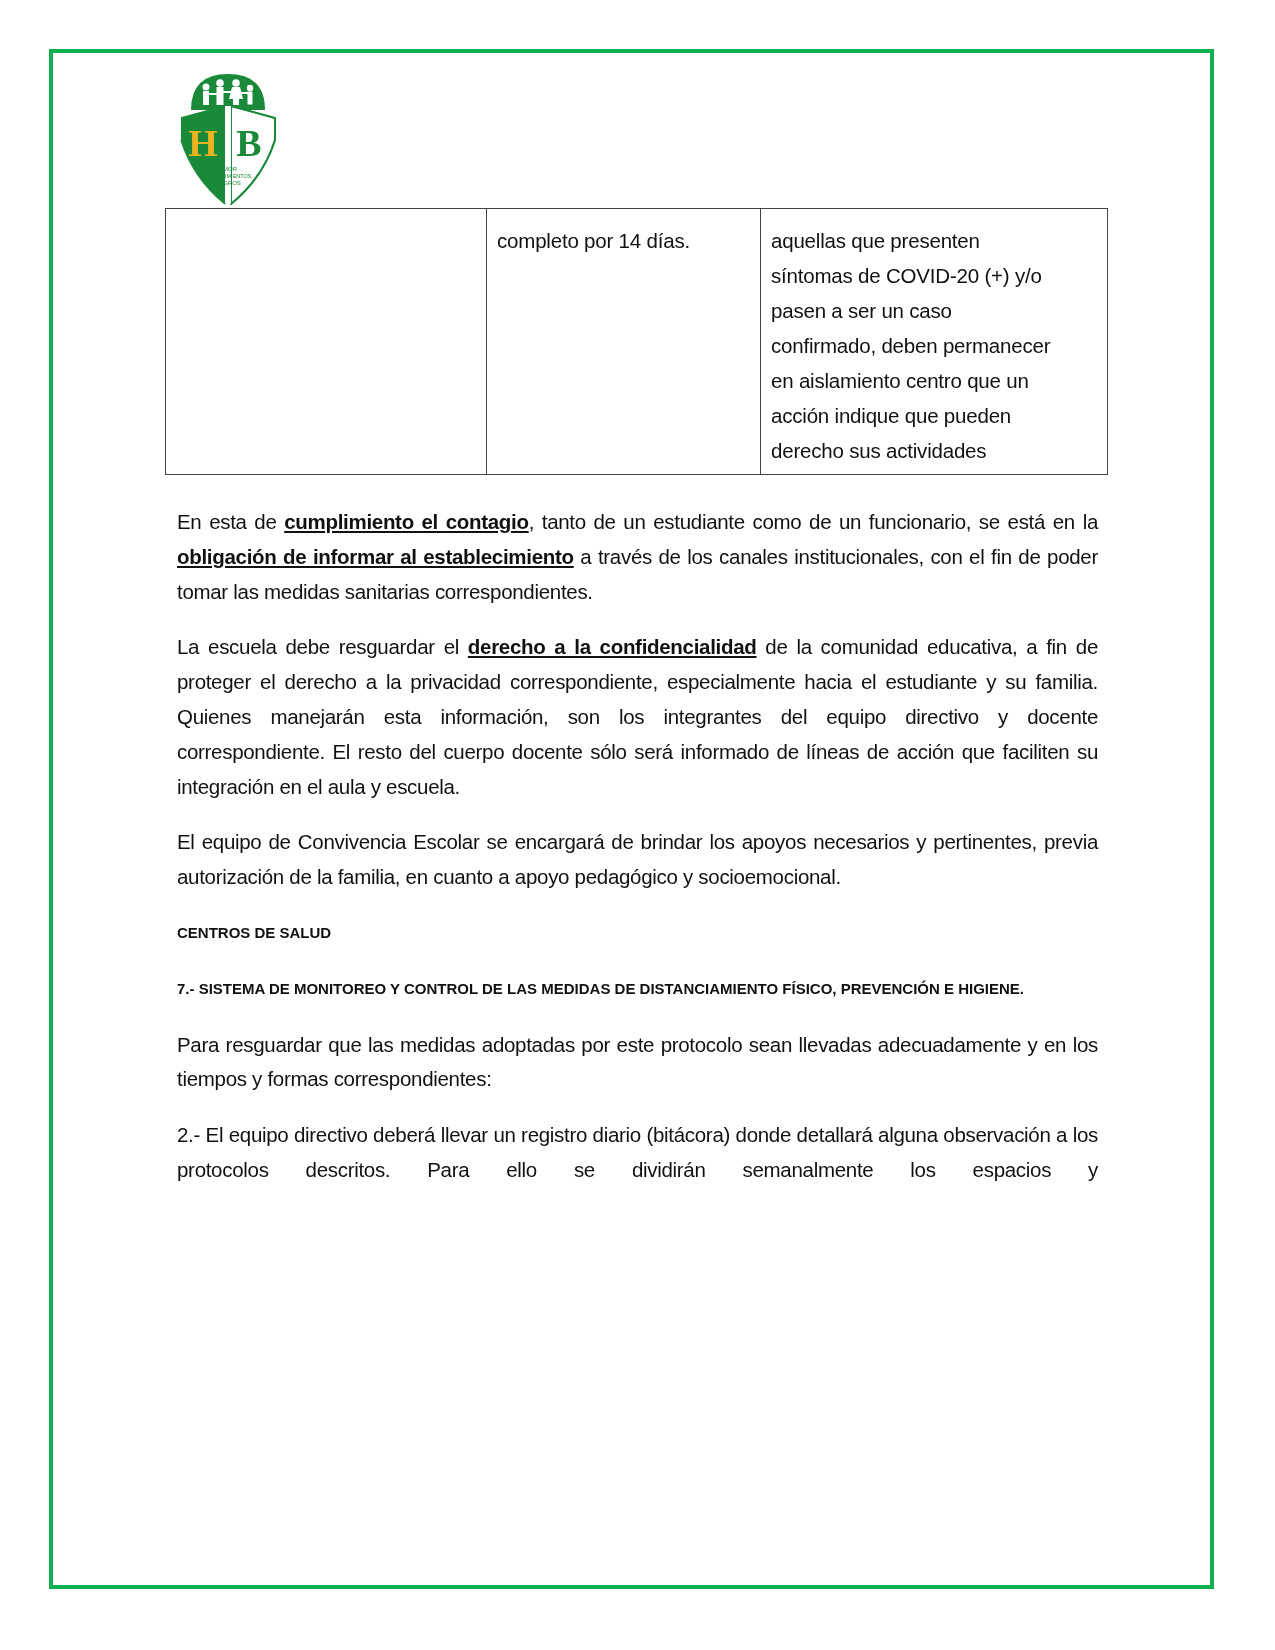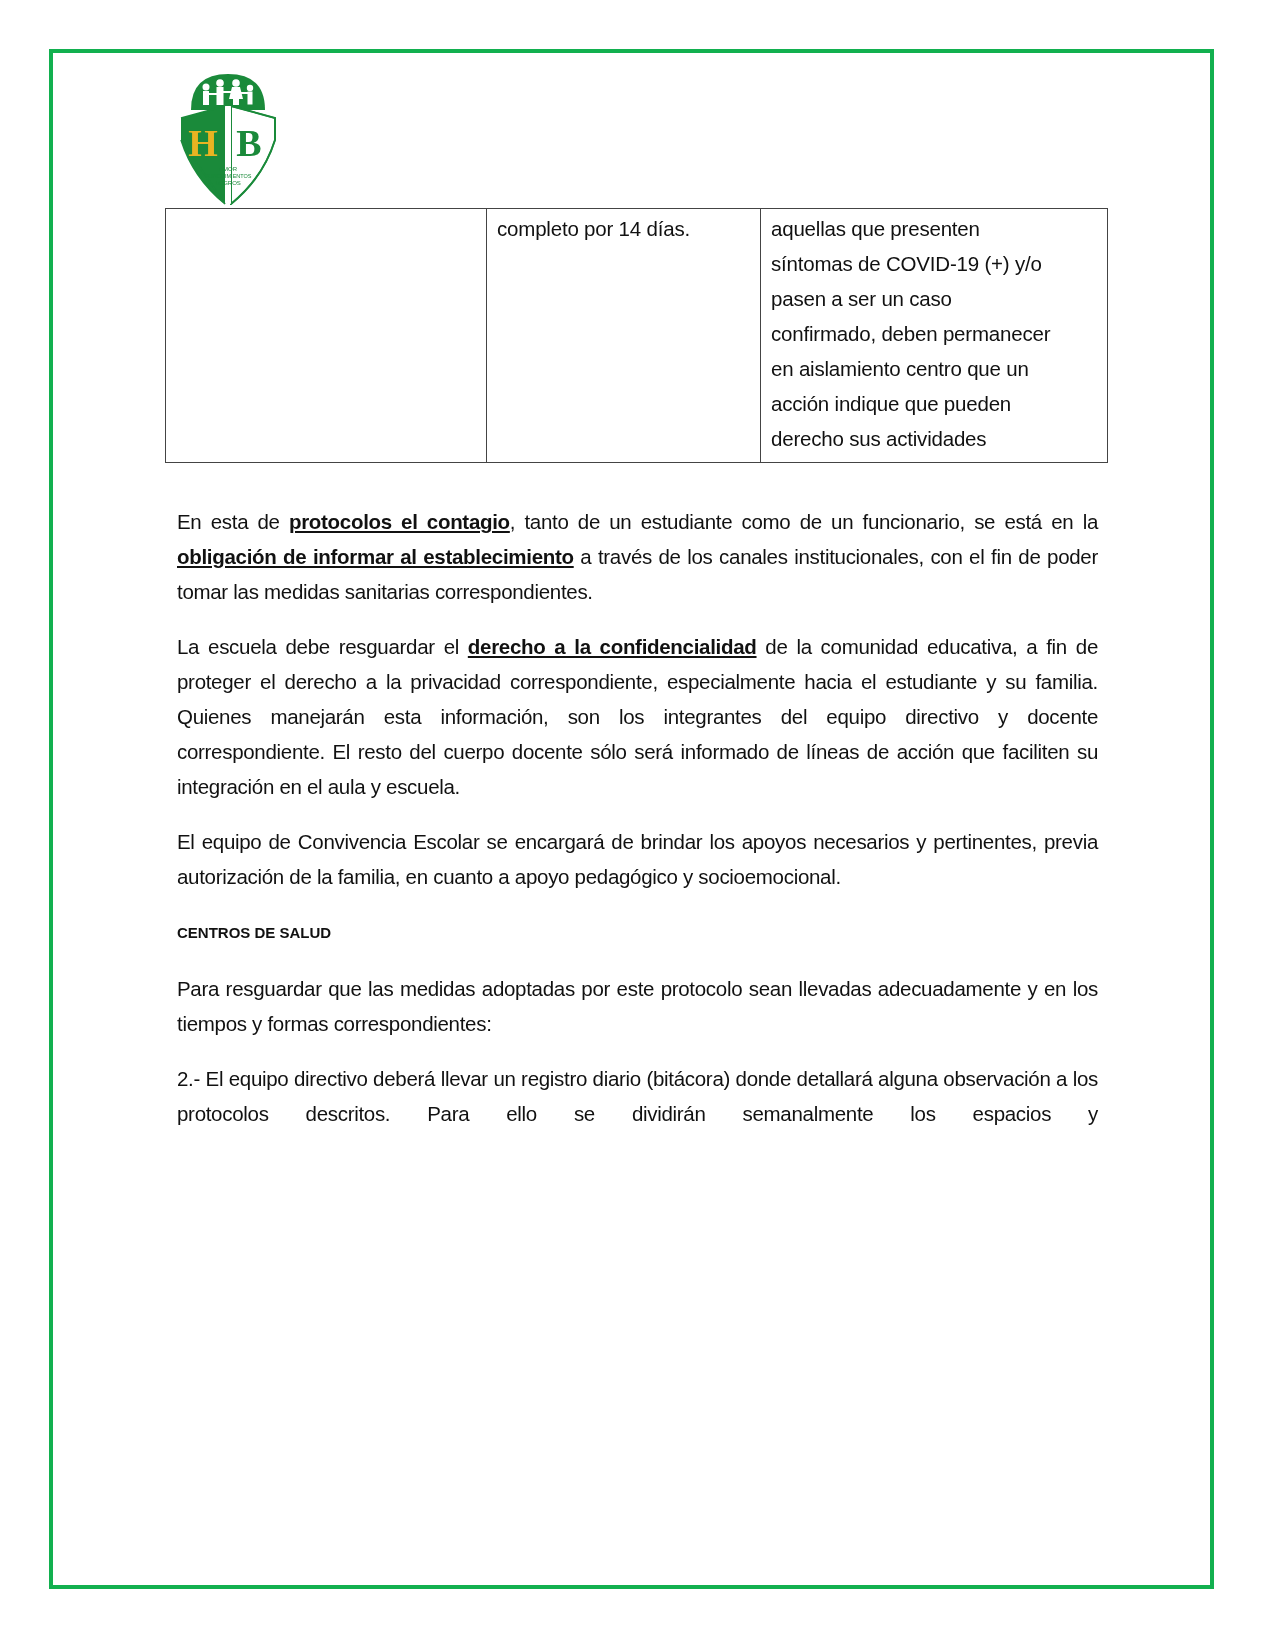--- a/index.html
+++ b/index.html
@@ -2,21 +2,21 @@
 <html><head>
 <meta charset="utf-8">
 <style>
   html, body { margin: 0; padding: 0; background: #ffffff; }
   body { width: 1275px; height: 1650px; position: relative; overflow: hidden;
          font-family: "Liberation Sans", sans-serif; color: #111; }
   .page-border { position: absolute; left: 49px; top: 49px; width: 1165px; height: 1540px;
                  border: 4px solid #12b04f; box-sizing: border-box; }
   .logo { position: absolute; left: 173px; top: 70px; width: 110px; height: 135px; }
   .tbl { position: absolute; left: 165px; top: 208px; width: 943px; border-collapse: collapse; }
-  .tbl td { border: 1px solid #444; vertical-align: top; padding: 2px 10px 6px 10px;
+  .tbl td { border: 1px solid #444; vertical-align: top; padding: 14px 10px 6px 10px;
             font-family: "Liberation Sans Narrow","Liberation Sans", sans-serif; font-size: 20.5px;
             line-height: 35px; color: #111; letter-spacing: -0.2px; }
   .tbl td.c1 { width: 300px; }
   .tbl td.c2 { width: 253px; }
   .content { position: absolute; left: 177px; top: 505px; width: 921px; }
   .p { font-size: 20.5px; line-height: 34.8px; text-align: justify; margin: 0 0 21px 0;
        letter-spacing: -0.3px; }
   .p b u, .p u b { text-decoration: underline; }
   .heading { font-size: 15px; line-height: 34.8px; font-weight: bold; margin: 0 0 21px 0; text-align: justify; }
   .last-line-justify { text-align-last: justify; }
@@ -59,39 +59,40 @@
   </svg>
 </div>
 
 <table class="tbl">
   <tbody>
       <tr>
     <td class="c1"></td>
     <td class="c2">completo por 14 días.</td>
     <td class="c3">
       <div>aquellas que presenten</div>
-      <div>síntomas de COVID-19 (+) y/o</div>
+      <div>síntomas de COVID-20 (+) y/o</div>
       <div>pasen a ser un caso</div>
       <div>confirmado, deben permanecer</div>
       <div>en aislamiento centro que un</div>
       <div>acción indique que pueden</div>
       <div>derecho sus actividades</div>
     </td>
   </tr>
 </tbody>
   </table>
 
 <div class="content">
-  <p class="p"><span>En esta de </span><b><u>protocolos el contagio</u></b><span>, tanto de un estudiante como de un funcionario, se está en la </span><b><u>obligación de informar al establecimiento</u></b><span> a través de los canales institucionales, con el fin de poder tomar las medidas sanitarias correspondientes.</span></p>
+  <p class="p"><span>En esta de </span><b><u>cumplimiento el contagio</u></b><span>, tanto de un estudiante como de un funcionario, se está en la </span><b><u>obligación de informar al establecimiento</u></b><span> a través de los canales institucionales, con el fin de poder tomar las medidas sanitarias correspondientes.</span></p>
 
   <p class="p"><span>La escuela  debe resguardar el </span><b><u>derecho a la confidencialidad</u></b><span> de la comunidad educativa, a fin de proteger el derecho a la privacidad correspondiente, especialmente hacia el estudiante y su familia. Quienes manejarán esta información, son los integrantes del equipo directivo y docente correspondiente. El resto del cuerpo docente sólo será informado de líneas de acción que faciliten su integración en el aula y escuela.</span></p>
 
   <p class="p">El equipo de Convivencia Escolar se encargará de brindar los apoyos necesarios y pertinentes, previa autorización de la familia, en cuanto a apoyo pedagógico y socioemocional.</p>
 
   <p class="heading">CENTROS DE SALUD</p>
 
 
+  <p class="heading">7.- SISTEMA DE MONITOREO Y CONTROL DE LAS MEDIDAS DE DISTANCIAMIENTO FÍSICO, PREVENCIÓN E HIGIENE.</p>
 
   <p class="p">Para resguardar que las medidas adoptadas por este protocolo sean llevadas adecuadamente y en los tiempos y formas correspondientes:</p>
 
 
   <p class="p last-line-justify">2.- El equipo directivo deberá llevar un registro diario (bitácora) donde detallará alguna observación a los protocolos descritos. Para ello se dividirán semanalmente los espacios y</p>
 </div>
 
 </body></html>

